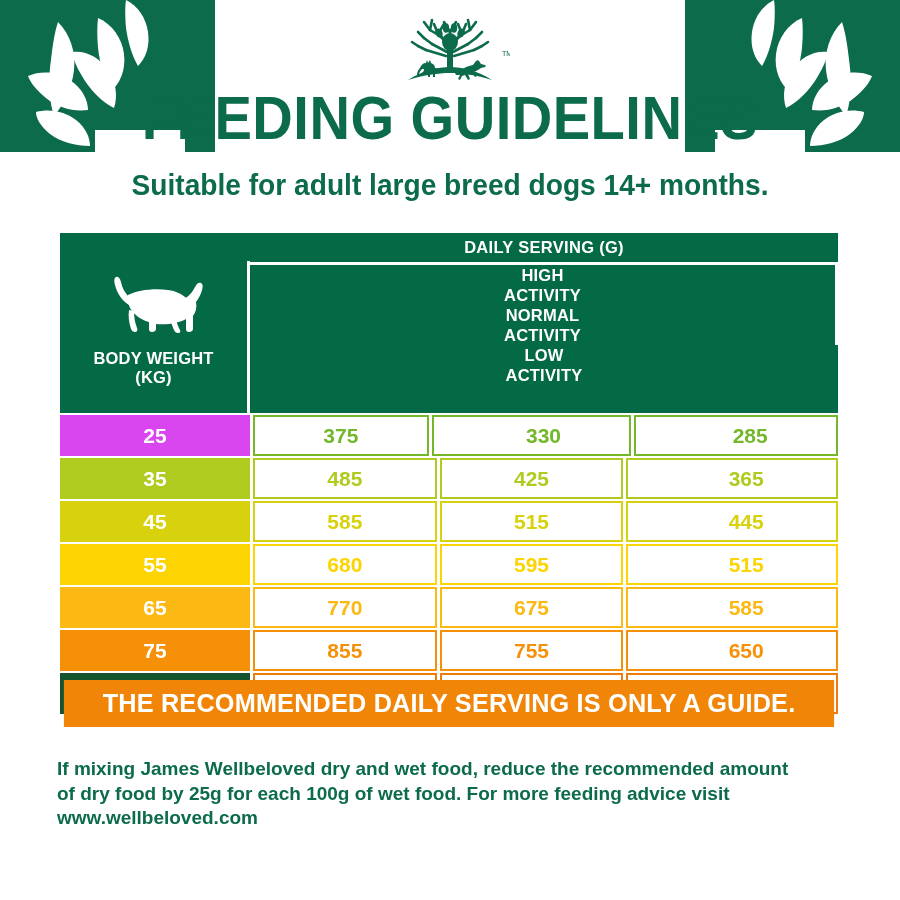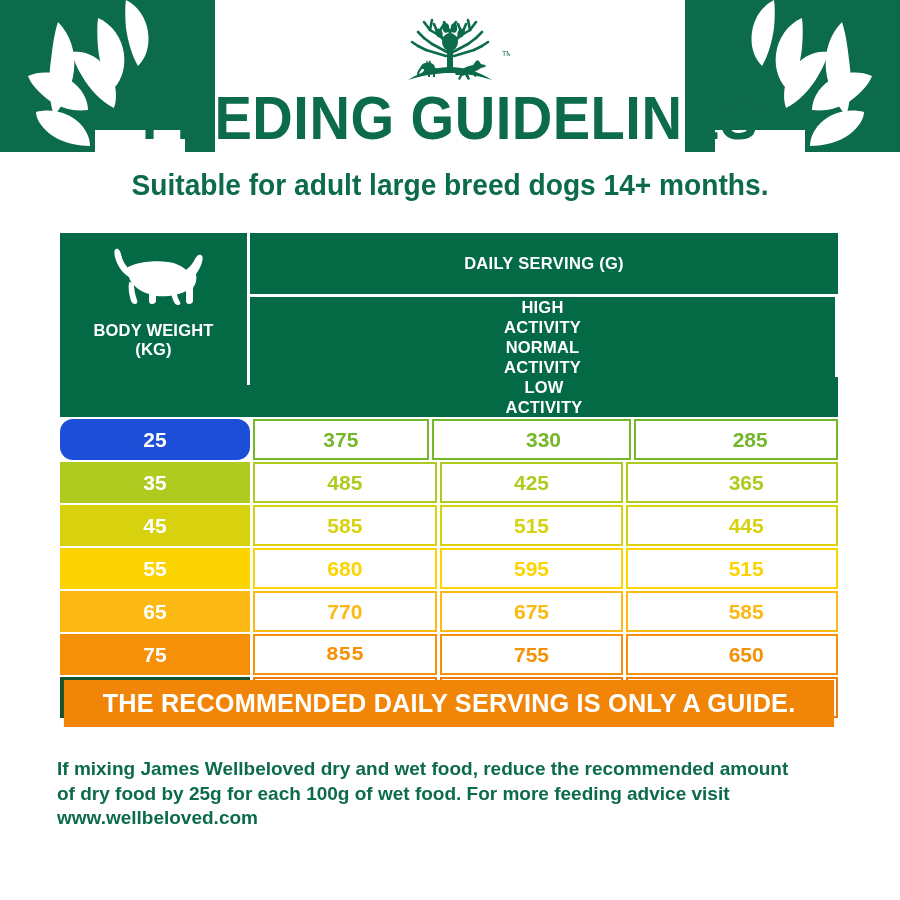--- a/index.html
+++ b/index.html
@@ -79,36 +79,37 @@
     flex: 0 0 190px;
     background: #046a46;
     display: flex;
     flex-direction: column;
     align-items: center;
     justify-content: flex-start;
     padding-top: 8px;
     box-sizing: border-box;
     border-right: 3px solid #ffffff;
     height: 152px;
+    margin-top: 28px;
   }
   .dog-icon { margin-top: 2px; }
   .th-weight-label {
     color: #ffffff;
     font-size: 16.5px;
     font-weight: bold;
     text-align: center;
     line-height: 19px;
     margin-top: 6px;
     letter-spacing: 0.2px;
   }
   .th-right {
     flex: 1 1 auto;
     display: flex;
     flex-direction: column;
-    height: 184px;
+    height: 152px;
   }
   .th-daily {
     height: 64px;
     background: #046a46;
     color: #ffffff;
     display: flex;
     align-items: center;
     justify-content: center;
     font-size: 16.5px;
     font-weight: bold;
@@ -332,21 +333,21 @@
             <span>LOW</span><br>
             <span>ACTIVITY</span>
           </span>
         </div>
       </div>
     </div>
   </div>
 
   <div id="tbody">
       <div class="trow">
-        <div class="cell-weight" style="background: #1d4ed8; border-radius: 13px;">25</div>
+        <div class="cell-weight" style="background: #d946ef;">25</div>
         <div class="cell-val" style="color: rgb(116, 183, 43); border-color: rgb(116, 183, 43);">375</div>
         <div class="cell-val" style="color: rgb(116, 183, 43); border-color: rgb(116, 183, 43); padding-left: 24px;">330</div>
         <div class="cell-val" style="color: rgb(116, 183, 43); border-color: rgb(116, 183, 43);">285</div>
       </div>
       <div class="trow">
         <div class="cell-weight" style="background: rgb(176, 203, 31);">35</div>
         <div class="cell-val" style="color: rgb(176, 203, 31); border-color: rgb(176, 203, 31);">485</div>
         <div class="cell-val" style="color: rgb(176, 203, 31); border-color: rgb(176, 203, 31);">425</div>
         <div class="cell-val" style="color: rgb(176, 203, 31); border-color: rgb(176, 203, 31);">365</div>
       </div>
@@ -363,21 +364,21 @@
         <div class="cell-val" style="color: rgb(252, 212, 1); border-color: rgb(252, 212, 1);">515</div>
       </div>
       <div class="trow">
         <div class="cell-weight" style="background: rgb(252, 184, 19);">65</div>
         <div class="cell-val" style="color: rgb(252, 184, 19); border-color: rgb(252, 184, 19);">770</div>
         <div class="cell-val" style="color: rgb(252, 184, 19); border-color: rgb(252, 184, 19);">675</div>
         <div class="cell-val" style="color: rgb(252, 184, 19); border-color: rgb(252, 184, 19);">585</div>
       </div>
       <div class="trow">
         <div class="cell-weight" style="background: rgb(247, 144, 9);">75</div>
-        <div class="cell-val" style="color: rgb(247, 144, 9); border-color: rgb(247, 144, 9); font-family: Liberation Mono, monospace;">855</div>
+        <div class="cell-val" style="color: rgb(247, 144, 9); border-color: rgb(247, 144, 9);">855</div>
         <div class="cell-val" style="color: rgb(247, 144, 9); border-color: rgb(247, 144, 9);">755</div>
         <div class="cell-val" style="color: rgb(247, 144, 9); border-color: rgb(247, 144, 9);">650</div>
       </div>
       <div class="trow">
         <div class="cell-weight" style="background: #14532d;">90</div>
         <div class="cell-val" style="color: rgb(239, 123, 11); border-color: rgb(239, 123, 11);">980</div>
         <div class="cell-val" style="color: rgb(239, 123, 11); border-color: rgb(239, 123, 11);">865</div>
         <div class="cell-val" style="color: rgb(239, 123, 11); border-color: rgb(239, 123, 11);">745</div>
       </div>
     </div>

